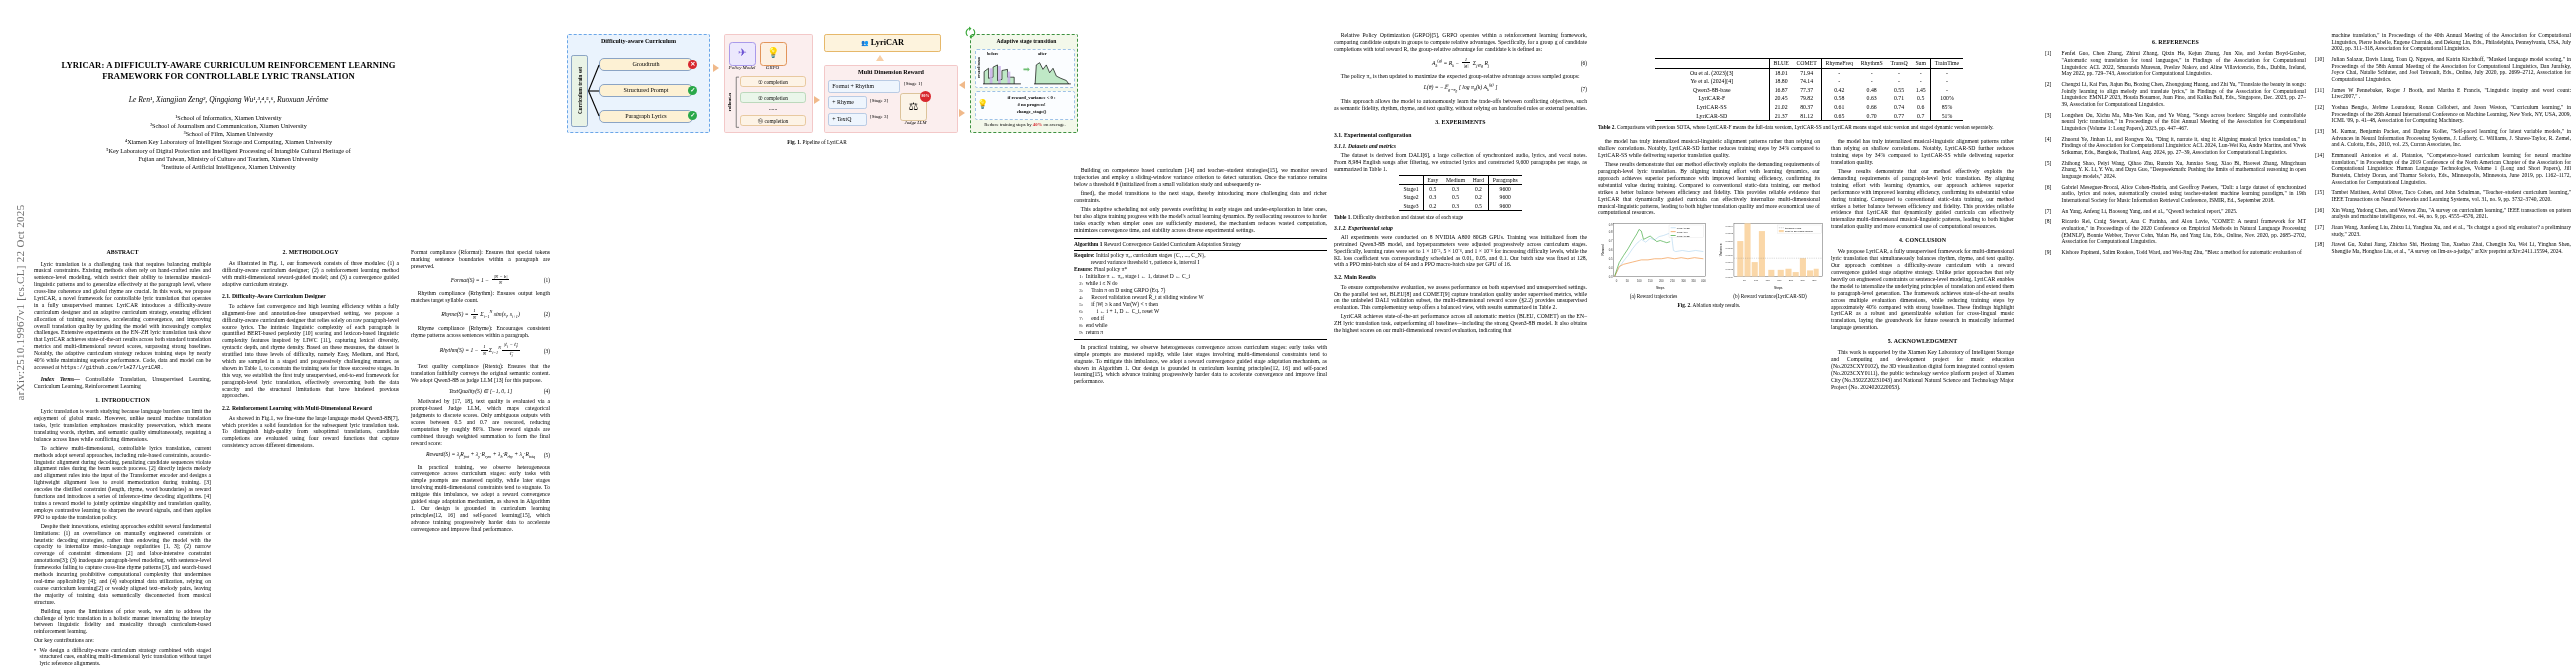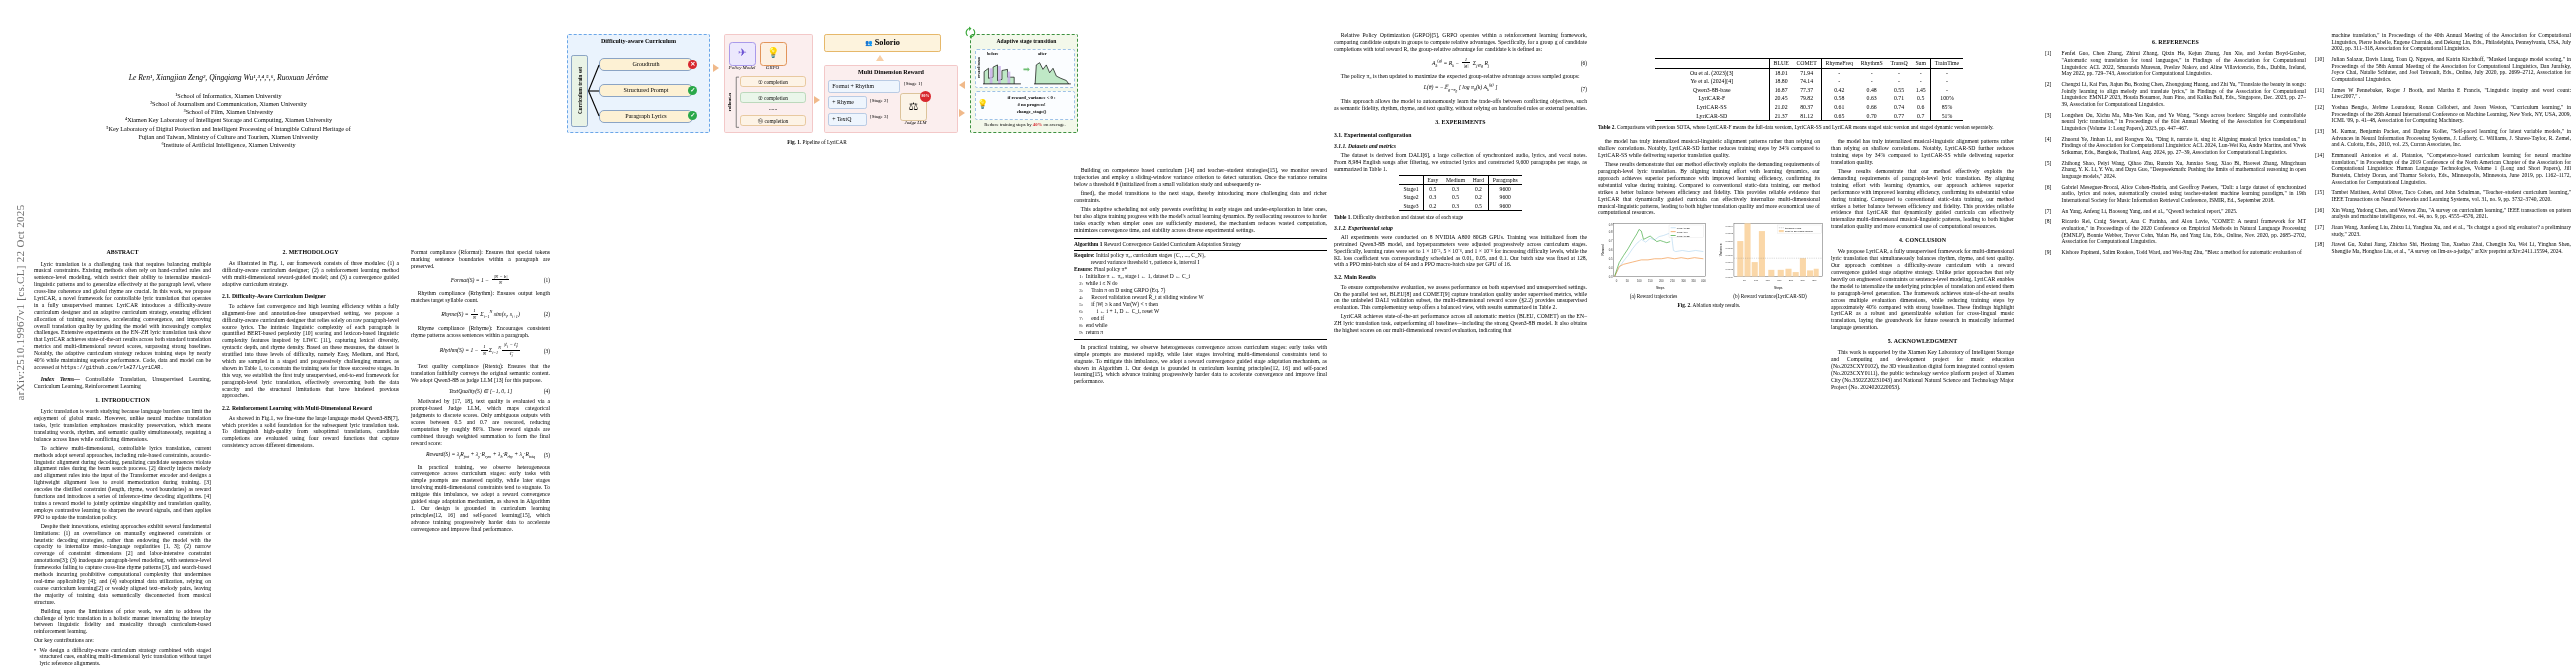--- a/index.html
+++ b/index.html
@@ -110,20 +110,24 @@
   svg{display:block;}
 </style>
 </head>
 <body>
 
 <div class="page">
 
   <div class="arxiv-stamp">arXiv:2510.19967v1  [cs.CL]  22 Oct 2025</div>
 
   <div class="titleblock">
+    <div class="ttl">
+      <span>LYRICAR: A DIFFICULTY-AWARE CURRICULUM REINFORCEMENT LEARNING</span><br>
+      <span>FRAMEWORK FOR CONTROLLABLE LYRIC TRANSLATION</span>
+    </div>
     <div class="authors">Le Ren¹, Xiangjian Zeng², Qingqiang Wu¹,³,⁴,⁵,⁶, Ruoxuan Jérôme</div>
     <div class="affils">
       <div>¹School of Informatics, Xiamen University</div>
       <div>²School of Journalism and Communication, Xiamen University</div>
       <div>³School of Film, Xiamen University</div>
       <div>⁴Xiamen Key Laboratory of Intelligent Storage and Computing, Xiamen University</div>
       <div>⁵Key Laboratory of Digital Protection and Intelligent Processing of Intangible Cultural Heritage of</div>
       <div>Fujian and Taiwan, Ministry of Culture and Tourism, Xiamen University</div>
       <div>⁶Institute of Artificial Intelligence, Xiamen University</div>
     </div>
@@ -233,21 +237,21 @@
         <path d="M9 2 L4 2 L4 92 L9 92" stroke="#555" fill="none" stroke-width="1.3"></path>
       </svg>
       <div class="chipo" style="left:173px;top:54px;width:66px;">① completion</div>
       <div class="chipg" style="left:173px;top:70px;width:66px;">② completion</div>
       <div style="position:absolute;left:173px;top:83px;width:66px;text-align:center;font-size:5.6px;">......</div>
       <div class="chipo" style="left:173px;top:93px;width:66px;">Ⓝ completion</div>
       <div class="arrowR" style="left:247px;top:74px;"></div>
 
       <div class="lyricar-bar" style="left:257px;top:12.2px;width:117px;height:18px;">
         <span style="font-size:6.1px;">👥</span>
-        <span>Solorio</span>
+        <span>LyriCAR</span>
       </div>
       <div class="arrowU" style="left:309px;top:33px;"></div>
 
       <div class="pbox pink" style="left:257px;top:43px;width:134px;height:68px;"></div>
       <div class="ptitle" style="position:absolute;left:257px;top:47px;width:134px;">Multi Dimension Reward</div>
       <div class="chip2" style="left:261px;top:58px;width:72px;">Format + Rhythm</div>
       <div style="position:absolute;left:337px;top:59px;font-size:5px;">[Stage 1]</div>
       <div class="chip2" style="left:261px;top:74px;width:39px;">+ Rhyme</div>
       <div style="position:absolute;left:303px;top:76px;font-size:5px;">[Stage 2]</div>
       <div class="chip2" style="left:261px;top:91px;width:39px;">+ TextQ</div>

